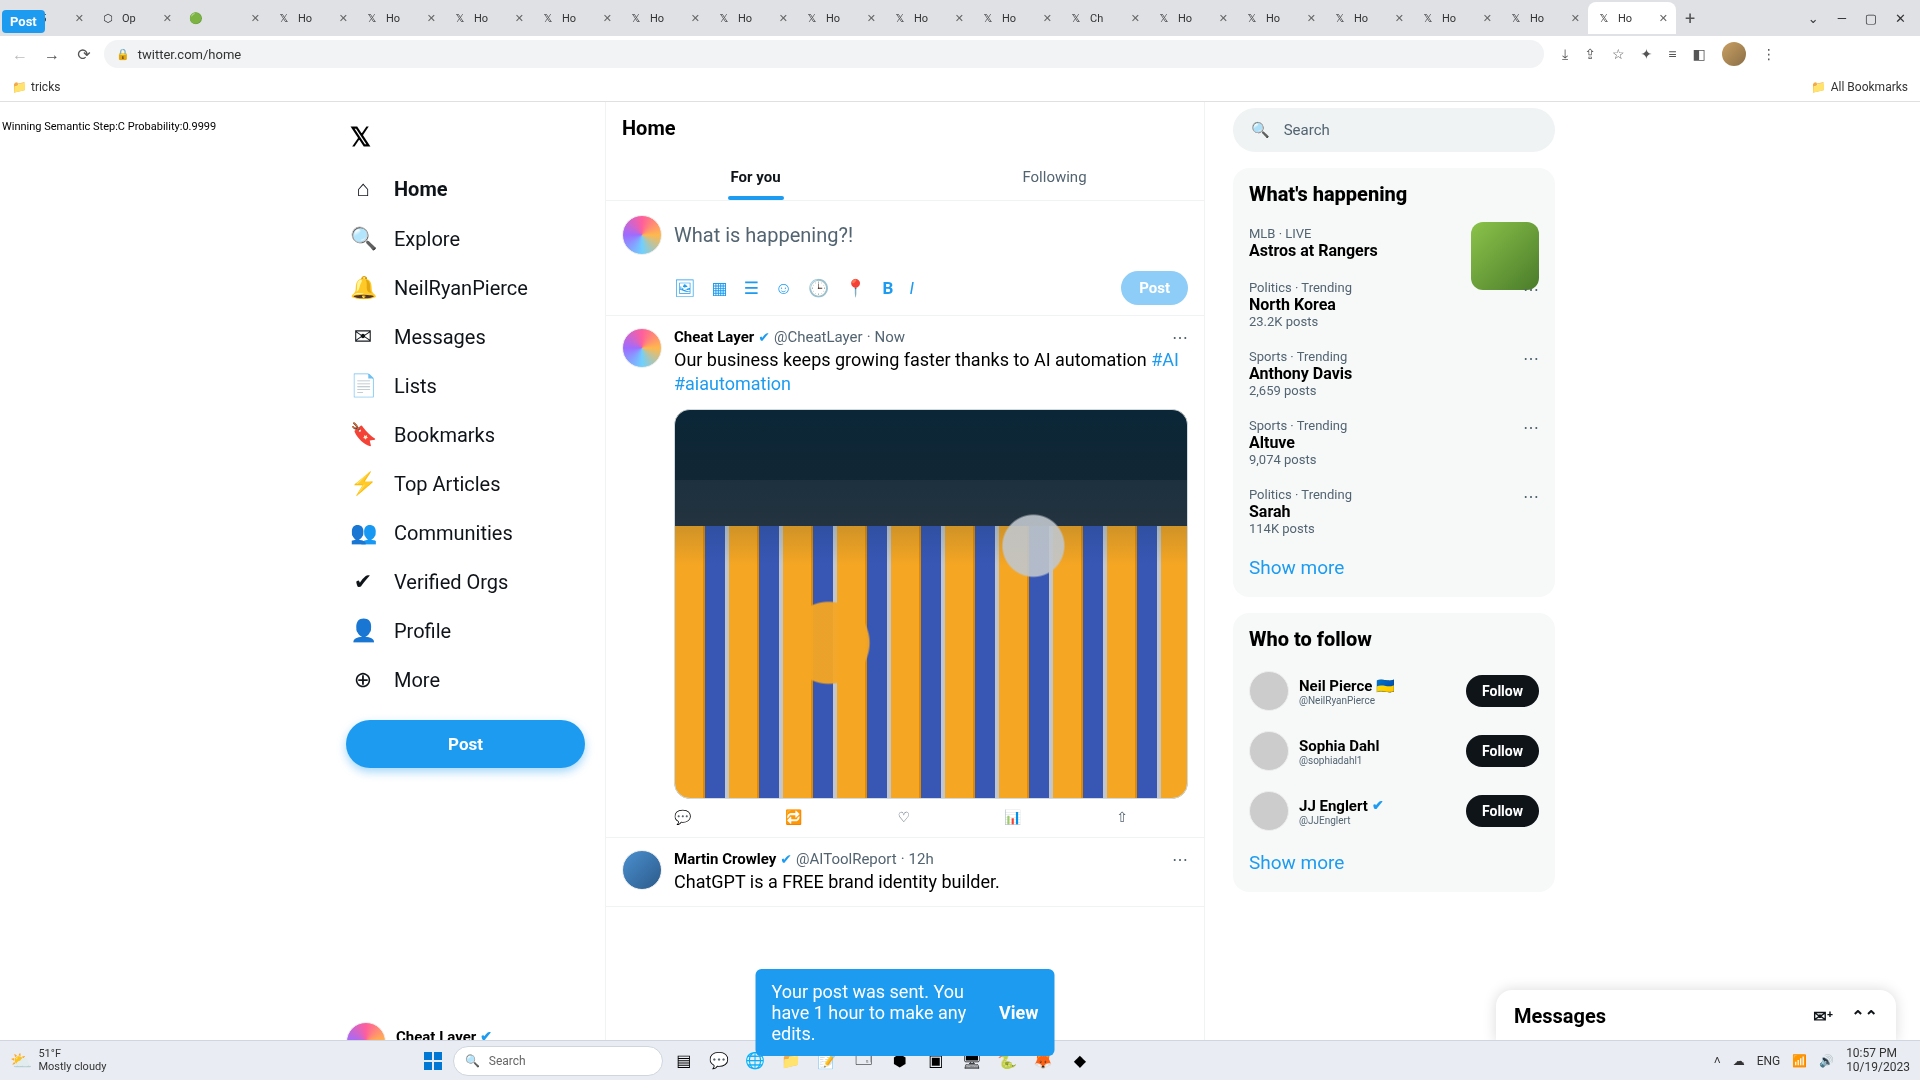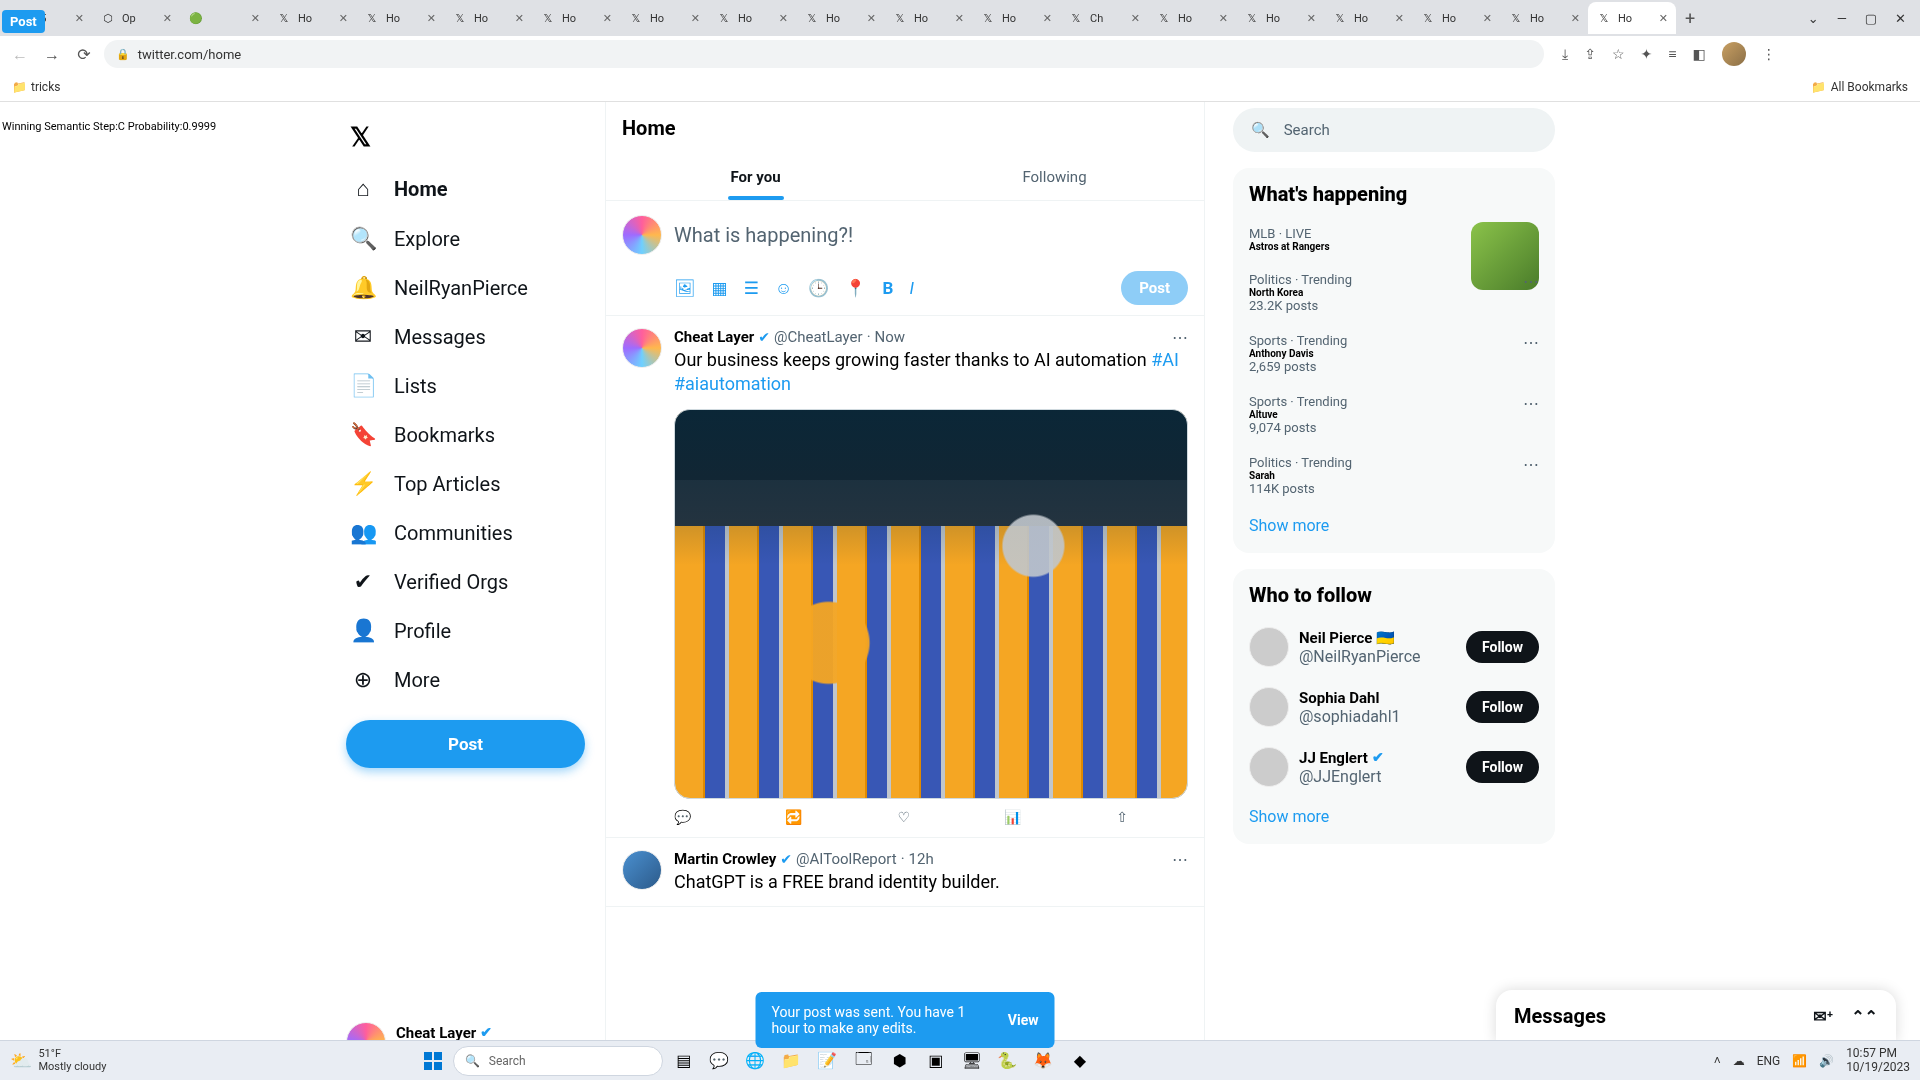--- a/index.html
+++ b/index.html
@@ -37,21 +37,21 @@
 .tw-inner { display: flex; width: 1260px; }
 .tw-left { width: 275px; padding: 8px 12px 8px 8px; display: flex; flex-direction: column; }
 .tw-logo { padding: 12px; font-size: 26px; font-weight: bold; }
 .nav-item { display: flex; align-items: center; gap: 18px; padding: 12px 12px; font-size: 20px; color: #0f1419; border-radius: 30px; cursor: pointer; }
 .nav-item.active { font-weight: 700; }
 .nav-item .icon { width: 26px; text-align: center; font-size: 22px; }
 .big-post { background: #1d9bf0; color: #fff; font-size: 17px; font-weight: 700; text-align: center; padding: 14px 0; border-radius: 30px; margin: 16px 8px; cursor: pointer; box-shadow: 0 4px 10px rgba(29,155,240,0.4); }
 .account-box { margin-top: auto; display: flex; align-items: center; gap: 10px; padding: 10px 8px; border-radius: 30px; cursor: pointer; }
 .avatar-sm { width: 40px; height: 40px; border-radius: 50%; background: conic-gradient(#ff5e9c,#ffb84d,#6ed0ff,#9e6bff,#ff5e9c); border: 1px solid #eee; flex-shrink: 0; }
 .acct-name { font-size: 15px; font-weight: 700; display: flex; align-items: flex-start; gap: 4px; }
-.acct-handle { font-size: 16px; color: #536471; }
+.acct-handle { font-size: 10px; color: #536471; }
 .verified { color: #1d9bf0; font-size: 14px; }
 .dots { margin-left: auto; color: #536471; font-size: 16px; }
 
 .tw-main { width: 600px; border-left: 1px solid #eff3f4; border-right: 1px solid #eff3f4; overflow-y: hidden; position: relative; }
 .main-header { padding: 14px 16px 0; font-size: 20px; font-weight: 700; }
 .tabs-row { display: flex; border-bottom: 1px solid #eff3f4; margin-top: 14px; }
 .tab-btn { flex: 1; text-align: center; padding: 14px 0; font-size: 15px; color: #536471; cursor: pointer; position: relative; }
 .tab-btn.active { font-weight: 700; color: #0f1419; }
 .tab-btn.active::after { content: ""; position: absolute; bottom: 0; left: 50%; transform: translateX(-50%); width: 56px; height: 4px; background: #1d9bf0; border-radius: 2px; }
 
@@ -67,34 +67,34 @@
 .tweet-head { display: flex; align-items: center; gap: 4px; font-size: 15px; }
 .tweet-name { font-weight: 700; }
 .tweet-handle { color: #536471; }
 .tweet-more { position: absolute; right: 16px; top: 12px; color: #536471; cursor: pointer; }
 .tweet-text { font-size: 18px; margin-top: 2px; line-height: 1.35; }
 .hashtag { color: #1d9bf0; }
 .tweet-img { width: 100%; height: 390px; border-radius: 16px; margin-top: 12px; background: linear-gradient(180deg,#1a2530 0%,#1a2530 18%,#2a3540 18%,#2a3540 30%,rgba(0,0,0,0) 30%), repeating-linear-gradient(90deg,#f5a623 0 28px,#e08a00 28px 30px,#3857b5 30px 50px,#c0c6cc 50px 54px); background-color:#4a5560; position: relative; overflow: hidden; border:1px solid #cfd9de;}
 .tweet-img::before{content:"";position:absolute;inset:0;background:radial-gradient(circle at 70% 35%,rgba(192,198,204,0.9) 0 30px,transparent 32px),radial-gradient(circle at 30% 60%,rgba(245,166,35,0.95) 0 40px,transparent 42px),linear-gradient(180deg,rgba(0,40,60,0.6),transparent 40%);}
 .tweet-actions { display: flex; justify-content: space-between; padding: 10px 60px 0 0; color: #536471; font-size: 14px; }
 
-.toast { position: absolute; bottom: 32px; left: 50%; transform: translateX(-50%); background: #1d9bf0; color: #fff; font-size: 14px; padding: 12px 16px; border-radius: 6px; display: flex; gap: 12px; align-items: center; z-index: 30; }
+.toast { position: absolute; bottom: 24px; left: 50%; transform: translateX(-50%); background: #1d9bf0; color: #fff; font-size: 18px; padding: 12px 16px; border-radius: 6px; display: flex; gap: 12px; align-items: center; z-index: 30; }
 .toast a { color: #fff; font-weight: 700; text-decoration: none; text-align: right; }
 
 .tw-right { width: 350px; padding: 6px 0 0 28px; }
 .search-box { background: #eff3f4; border-radius: 24px; height: 44px; display: flex; align-items: center; padding: 0 18px; gap: 14px; color: #536471; font-size: 15px; }
 .panel { background: #f7f9f9; border-radius: 16px; margin-top: 16px; padding: 14px 16px; }
 .panel-title { font-size: 20px; font-weight: 800; margin-bottom: 10px; }
 .trend { padding: 10px 0; position: relative; }
 .trend .cat { font-size: 13px; color: #536471; }
-.trend .name { font-size: 10px; font-weight: 700; }
+.trend .name { font-size: 16px; font-weight: 700; }
 .trend .count { font-size: 13px; color: #536471; }
 .trend .more { position: absolute; right: 0; top: 10px; color: #536471; cursor: pointer; }
 .trend-img { position: absolute; right: 0; top: 6px; width: 68px; height: 68px; border-radius: 12px; background: linear-gradient(135deg,#8bc34a,#4a7c2a); }
-.show-more { color: #1d9bf0; font-size: 16px; padding: 10px 0 4px; cursor: pointer; }
+.show-more { color: #1d9bf0; font-size: 19px; padding: 10px 0 4px; cursor: pointer; }
 .follow-row { display: flex; align-items: center; gap: 10px; padding: 10px 0; }
 .follow-row .avatar-sm { background: #ccc; }
 .follow-btn { margin-left: auto; background: #0f1419; color: #fff; font-size: 14px; font-weight: 700; padding: 8px 16px; border-radius: 20px; cursor: pointer; }
 .ver-blue { color:#1d9bf0; font-size:14px; }
 
 
 .msg-drawer { position: absolute; right: 24px; bottom: 38px; width: 400px; background: #fff; border-radius: 16px 16px 0 0; box-shadow: 0 0 14px rgba(0,0,0,0.15); padding: 14px 18px; display: flex; align-items: center; font-size: 20px; font-weight: 700; }
 .msg-icons { margin-left: auto; display: flex; gap: 18px; color: #0f1419; font-size: 16px; }
 
 

